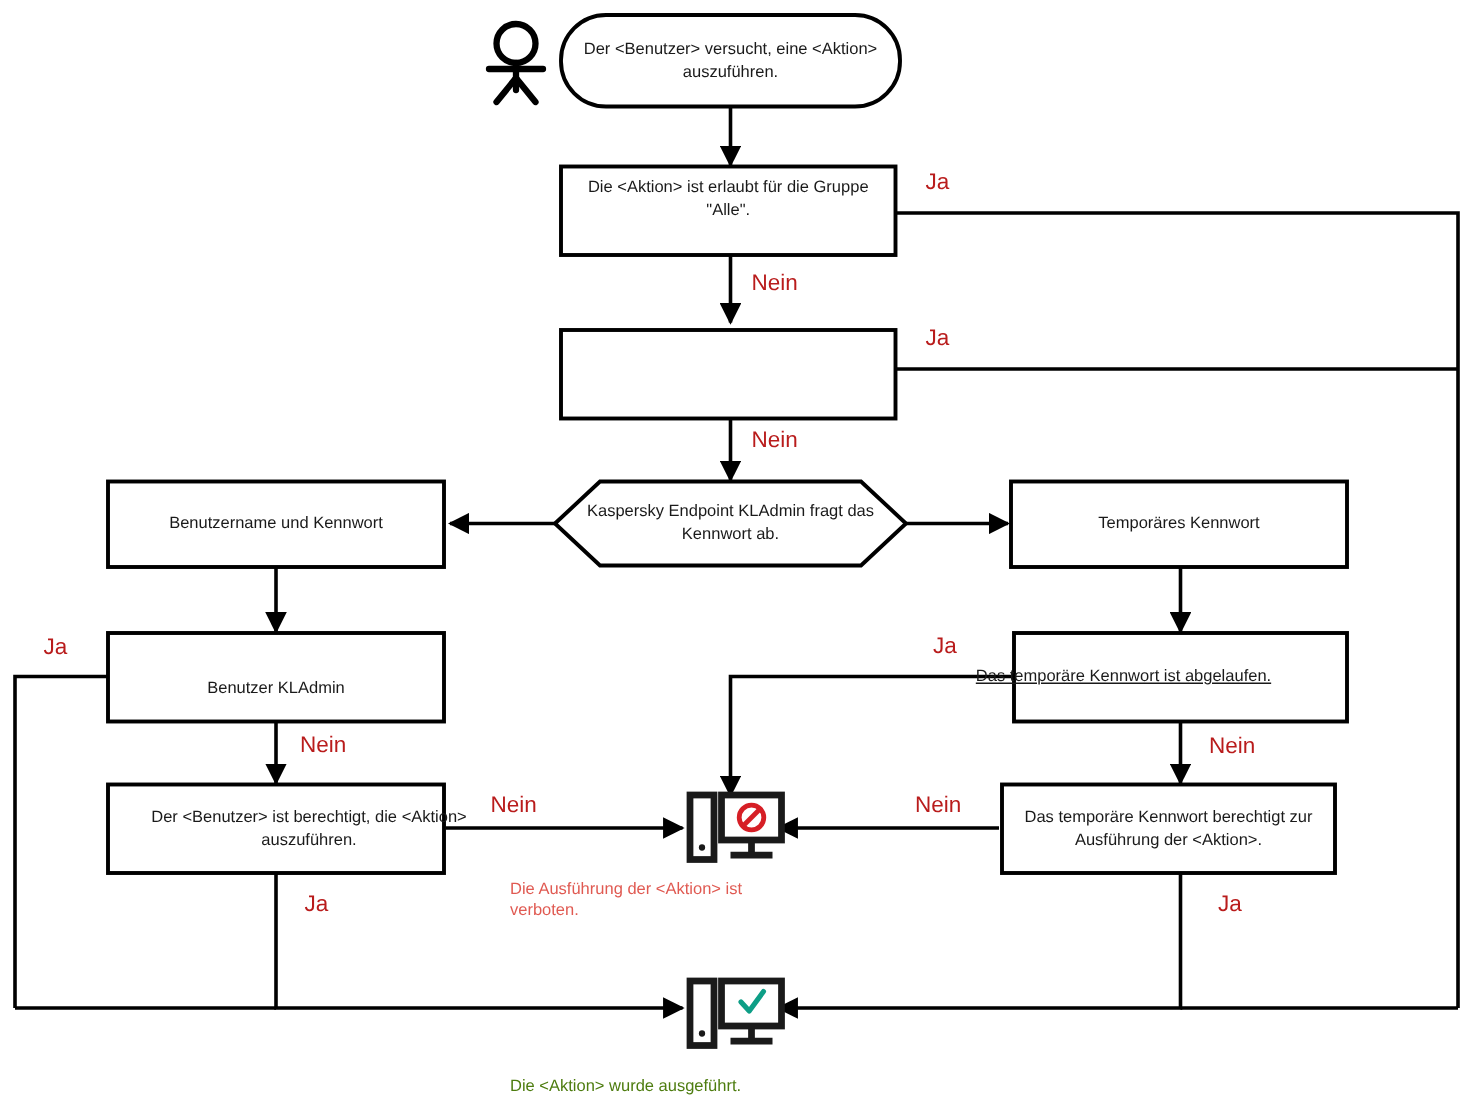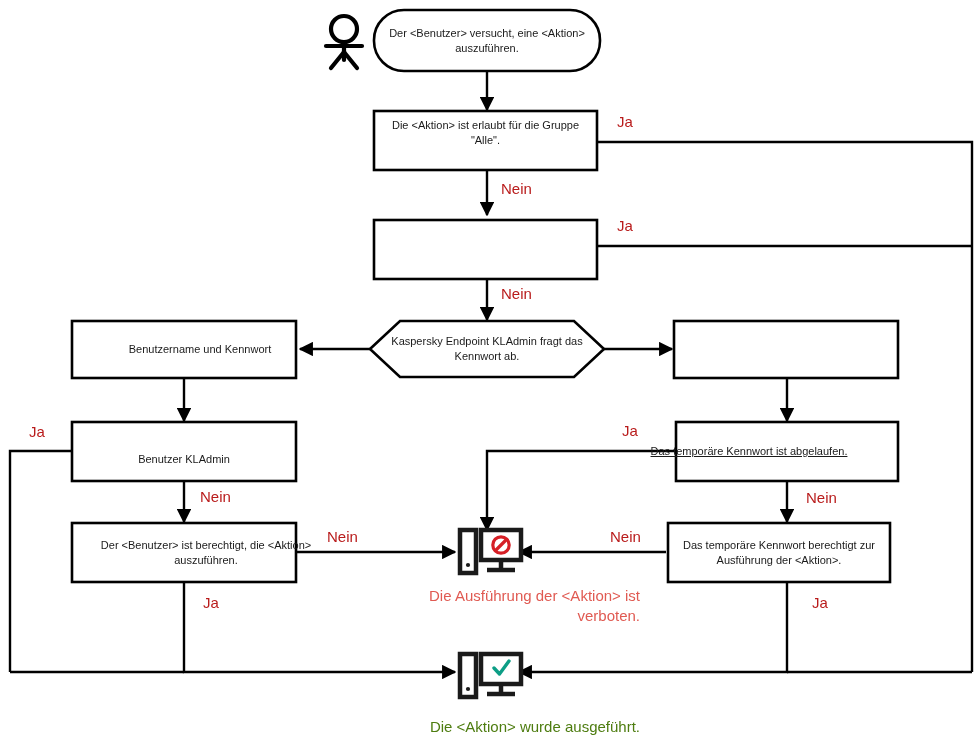--- a/index.html
+++ b/index.html
@@ -41,22 +41,22 @@
   }
   .edge-label {
     position: absolute;
     font-size: 15px;
     color: #b91c1c;
     line-height: 1;
     white-space: nowrap;
   }
   .caption {
     position: absolute;
-    text-align: right;
-    font-size: 15px;
+    text-align: left;
+    font-size: 11px;
     line-height: 1.3;
     white-space: pre-line;
   }
   .caption.denied { color: #e05a52; }
   .caption.allowed { color: #4d7c0f; }
 </style>
 </head>
 <body>
 
 <div id="diagram-root">
@@ -152,22 +152,23 @@
   <div class="node-label" style="left:374px; top:10px; width:226px; height:61px;">Der &lt;Benutzer&gt; versucht, eine &lt;Aktion&gt;
 auszuführen.</div>
 
   <div class="node-label" style="left:374px; top:111px; width:223px; height:44px;">Die &lt;Aktion&gt; ist erlaubt für die Gruppe
 "Alle".</div>
 
 
   <div class="node-label" style="left:380px; top:321px; width:214px; height:56px;">Kaspersky Endpoint KLAdmin fragt das
 Kennwort ab.</div>
 
-  <div class="node-label" style="left:72px; top:321px; width:224px; height:57px;padding-left:16px;">Benutzername und Kennwort</div>
-
+  <div class="node-label" style="left:72px; top:321px; width:224px; height:57px;">Benutzername und Kennwort</div>
+
+  <div class="node-label" style="left:674px; top:321px; width:224px; height:57px;">Temporäres Kennwort</div>
 
   <div class="node-label" style="left:72px; top:422px; width:224px; height:75px;text-align:right;">Benutzer KLAdmin</div>
 
   <div class="node-label" style="left:644px; top:422px; width:210px; height:59px;text-decoration:underline;">Das temporäre Kennwort ist abgelaufen.</div>
 
   <div class="node-label" style="left:72px; top:523px; width:268px; height:59px;">Der &lt;Benutzer&gt; ist berechtigt, die &lt;Aktion&gt;
 auszuführen.</div>
 
   <div class="node-label" style="left:668px; top:523px; width:222px; height:59px;">Das temporäre Kennwort berechtigt zur
 Ausführung der &lt;Aktion&gt;.</div>

